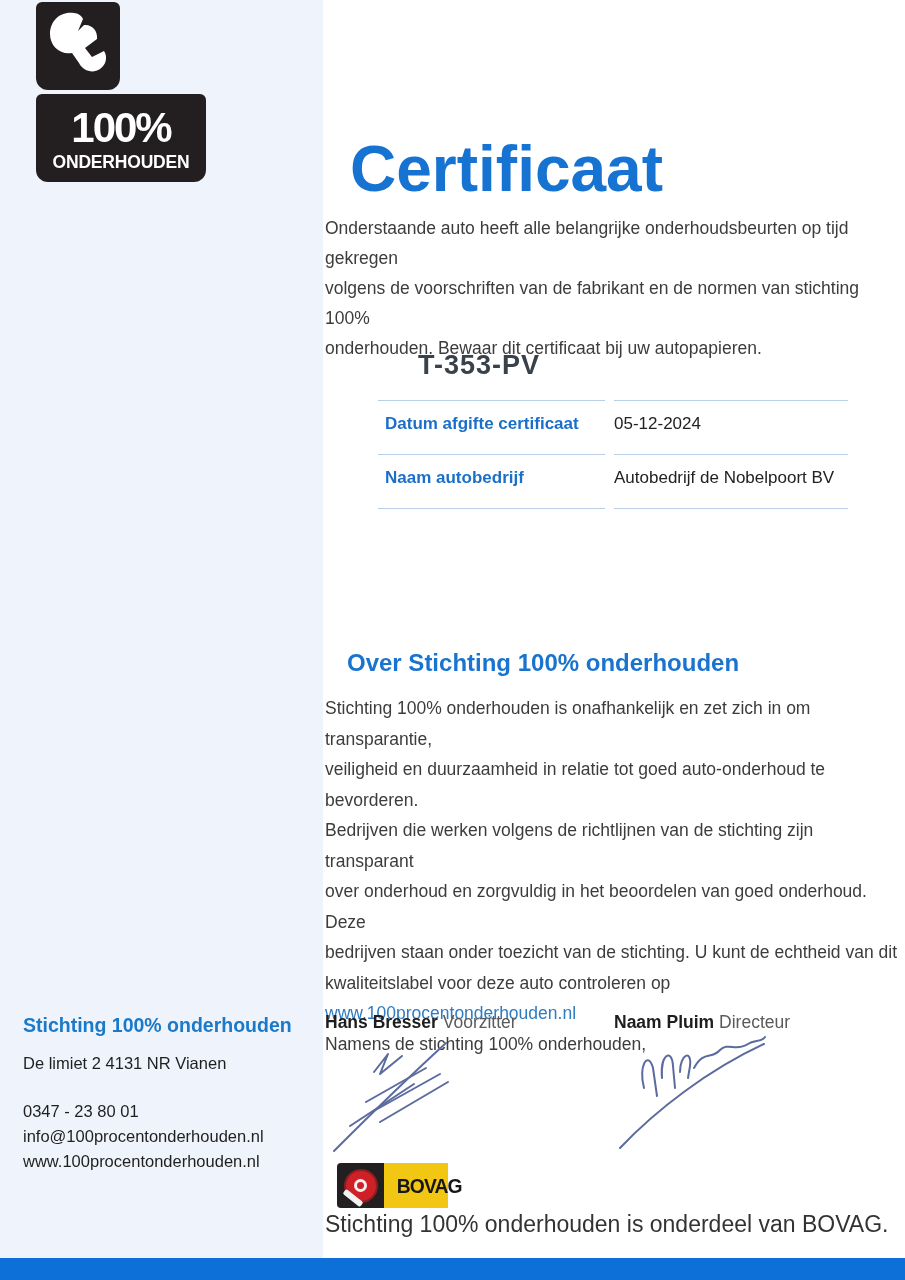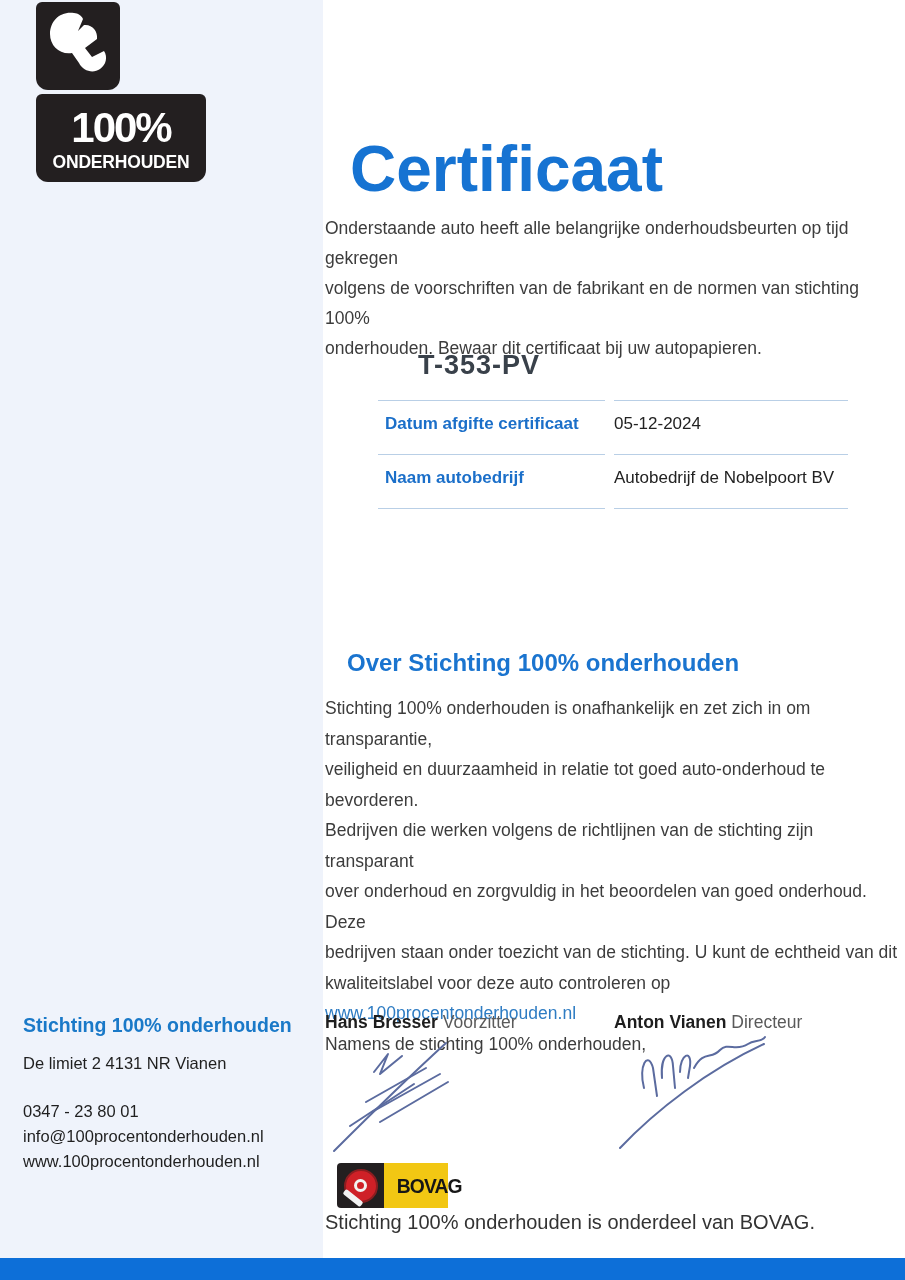--- a/index.html
+++ b/index.html
@@ -55,21 +55,21 @@
   .bovag-disc { width:34px; height:34px; border-radius:50%; background:#cf2027;
                 border:2px solid #8c1d20; display:flex; align-items:center; justify-content:center; }
   .bovag-key-head { width:13px; height:13px; border-radius:50%; background:#cf2027;
                     border:3px solid #f2f2f2; }
   .bovag-key-stem { position:absolute; width:22px; height:6px; background:#f2f2f2;
                     left:5px; bottom:7px; transform:rotate(38deg); border-radius:2px; }
   .bovag-yellow { width:64px; height:45px; background:#f2c713; color:#161616;
                   display:flex; align-items:center; justify-content:center;
                   font-size:21px; font-weight:900; letter-spacing:-1px; transform-origin:left;padding-left:26px; }
   .bovag-word { transform:scaleX(0.92); }
-  .bovag-caption { left:325px; top:1211px; font-size:20px; color:#333333; }
+  .bovag-caption { left:325px; top:1211px; font-size:23px; color:#333333; }
 
   
   .contact-heading { left:23px; top:1014px; font-size:19.5px; font-weight:700; color:#1a79c8; }
   .contact-line { left:23px; font-size:16.5px; color:#1f1f1f; }
   .c-address { top:1054px; }
   .c-phone { top:1102px; }
   .c-email { top:1127px; }
   .c-site { top:1152px; }
 
   
@@ -132,21 +132,21 @@
     <div>bedrijven staan onder toezicht van de stichting. U kunt de echtheid van dit</div>
     <div><span>kwaliteitslabel voor deze auto controleren op </span><span class="link">www.100procentonderhouden.nl</span></div>
     <div>Namens de stichting 100% onderhouden,</div>
   </div>
 
   <div class="abs sig-label" style="left:325px;">
     <span class="sig-name">Hans Bresser</span>
     <span>Voorzitter</span>
   </div>
   <div class="abs sig-label" style="left:614px;">
-    <span class="sig-name">Anton Vianen</span>
+    <span class="sig-name">Naam Pluim</span>
     <span>Directeur</span>
   </div>
 
   <svg class="abs" style="left:328px; top:1030px;" width="155" height="125" viewBox="0 0 155 125">
     <path class="sig-ink" d="M6,121 C28,99 72,55 118,13"></path>
     <path class="sig-ink" d="M46,42 L60,24 L52,44 L74,26"></path>
     <path class="sig-ink" d="M38,72 L98,38"></path>
     <path class="sig-ink" d="M44,82 L112,44"></path>
     <path class="sig-ink" d="M52,92 L120,52"></path>
     <path class="sig-ink" d="M22,96 L86,54"></path>

